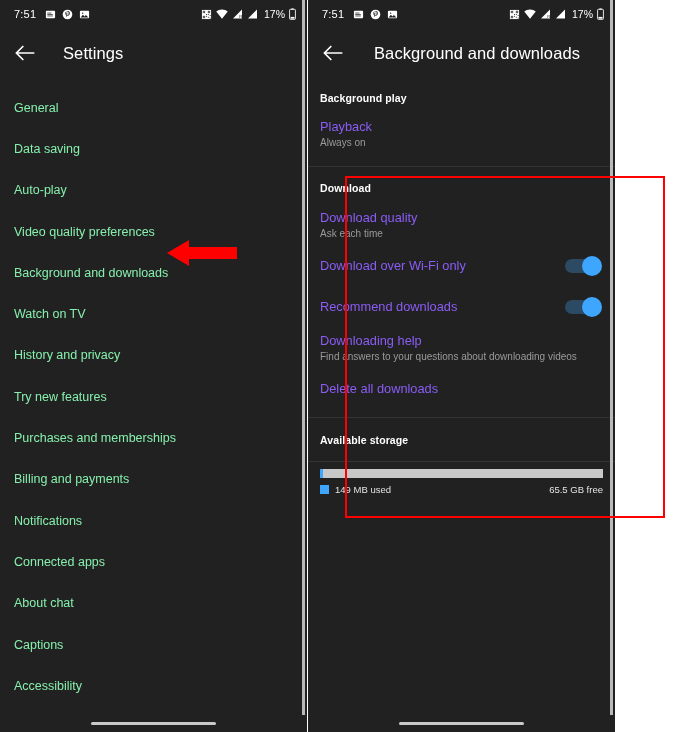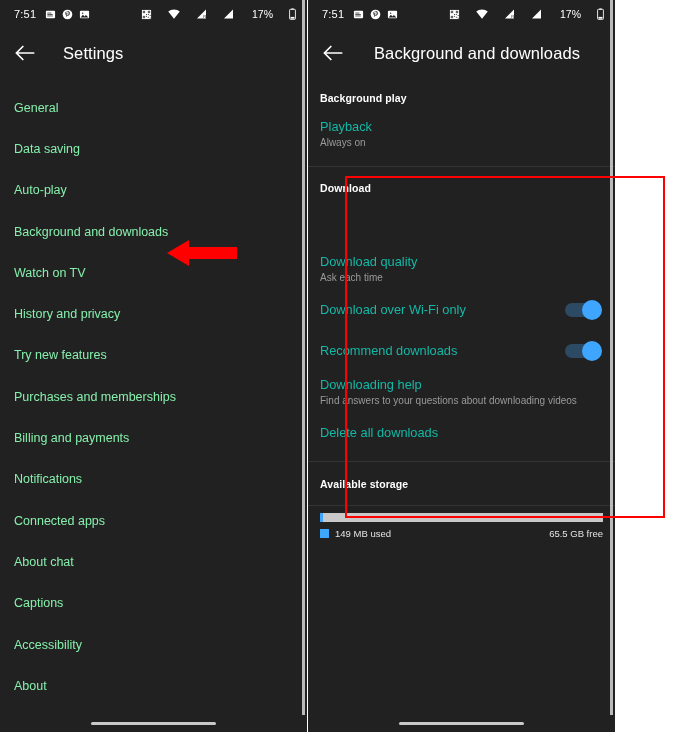--- a/index.html
+++ b/index.html
@@ -38,21 +38,21 @@
     height:28px;
     display:flex; align-items:center;
     padding:0 11px 0 14px;
     color:#ffffff;
     font-size:10.5px;
     background:#212121;
   }
   .sb-time{ font-size:11px; letter-spacing:.2px; }
   .sb-left-icons{ display:flex; align-items:center; gap:6px; margin-left:9px; }
   .sb-spacer{ flex:1; }
-  .sb-right{ display:flex; align-items:center; gap:16px; }
+  .sb-right{ display:flex; align-items:center; gap:4px; }
   .sb-batt-text{ font-size:10.5px; margin-left:2px; }
   .ico{ display:inline-flex; align-items:center; justify-content:center; }
 
   
   .appbar{
     height:50px;
     display:flex; align-items:center;
     padding-left:12px;
     background:#212121;
   }
@@ -90,21 +90,21 @@
   .group-head{ padding-top:14px; padding-bottom:12px; }
 
   .item{
     position:relative;
     display:flex; align-items:center;
     padding:0 14px 0 12px;
     min-height:34px;
   }
   .item-texts{ flex:1; min-width:0; }
   .item-title{
-    color:#14b8a6;
+    color:#8b5cf6;
     font-size:12.8px;
     line-height:16px;
     white-space:nowrap;
   }
   .item-sub{
     color:#9a9a9a;
     font-size:10px;
     line-height:14px;
     margin-top:1px;
     white-space:nowrap;
@@ -288,20 +288,23 @@
       <div class="settings-row">
           <span>General</span>
         </div>
       <div class="settings-row">
           <span>Data saving</span>
         </div>
       <div class="settings-row">
           <span>Auto-play</span>
         </div>
       <div class="settings-row">
+          <span>Video quality preferences</span>
+        </div>
+      <div class="settings-row">
           <span>Background and downloads</span>
         </div>
       <div class="settings-row">
           <span>Watch on TV</span>
         </div>
       <div class="settings-row">
           <span>History and privacy</span>
         </div>
       <div class="settings-row">
           <span>Try new features</span>
@@ -444,21 +447,21 @@
         </div>
       </div>
 
       <div style="height:14px;"></div>
       <div class="divider"></div>
 
       <div class="group-head" style="padding-top:15px;padding-bottom:11px;">
         <div class="section-label">Download</div>
       </div>
 
-      <div class="item" style="min-height:40px;margin-top:44px;">
+      <div class="item" style="min-height:40px;">
         <div class="item-texts">
           <div class="item-title">Download quality</div>
           <div class="item-sub">Ask each time</div>
         </div>
       </div>
 
       <div class="item" style="min-height:41px;">
         <div class="item-texts">
           <div class="item-title">Download over Wi-Fi only</div>
         </div>

